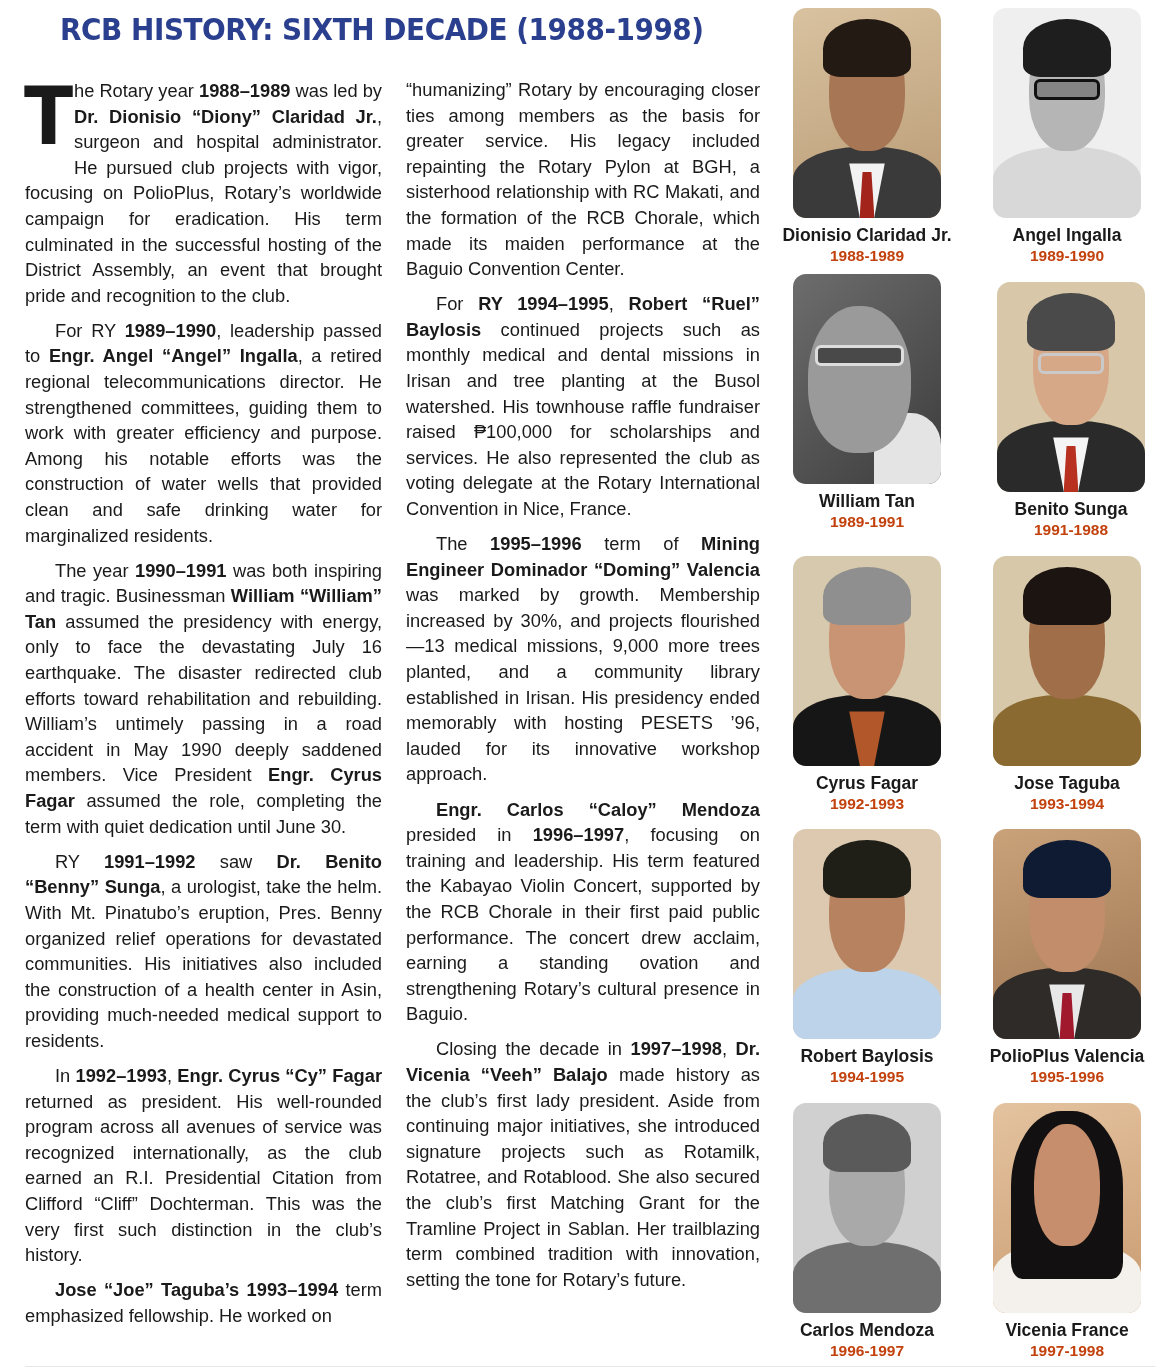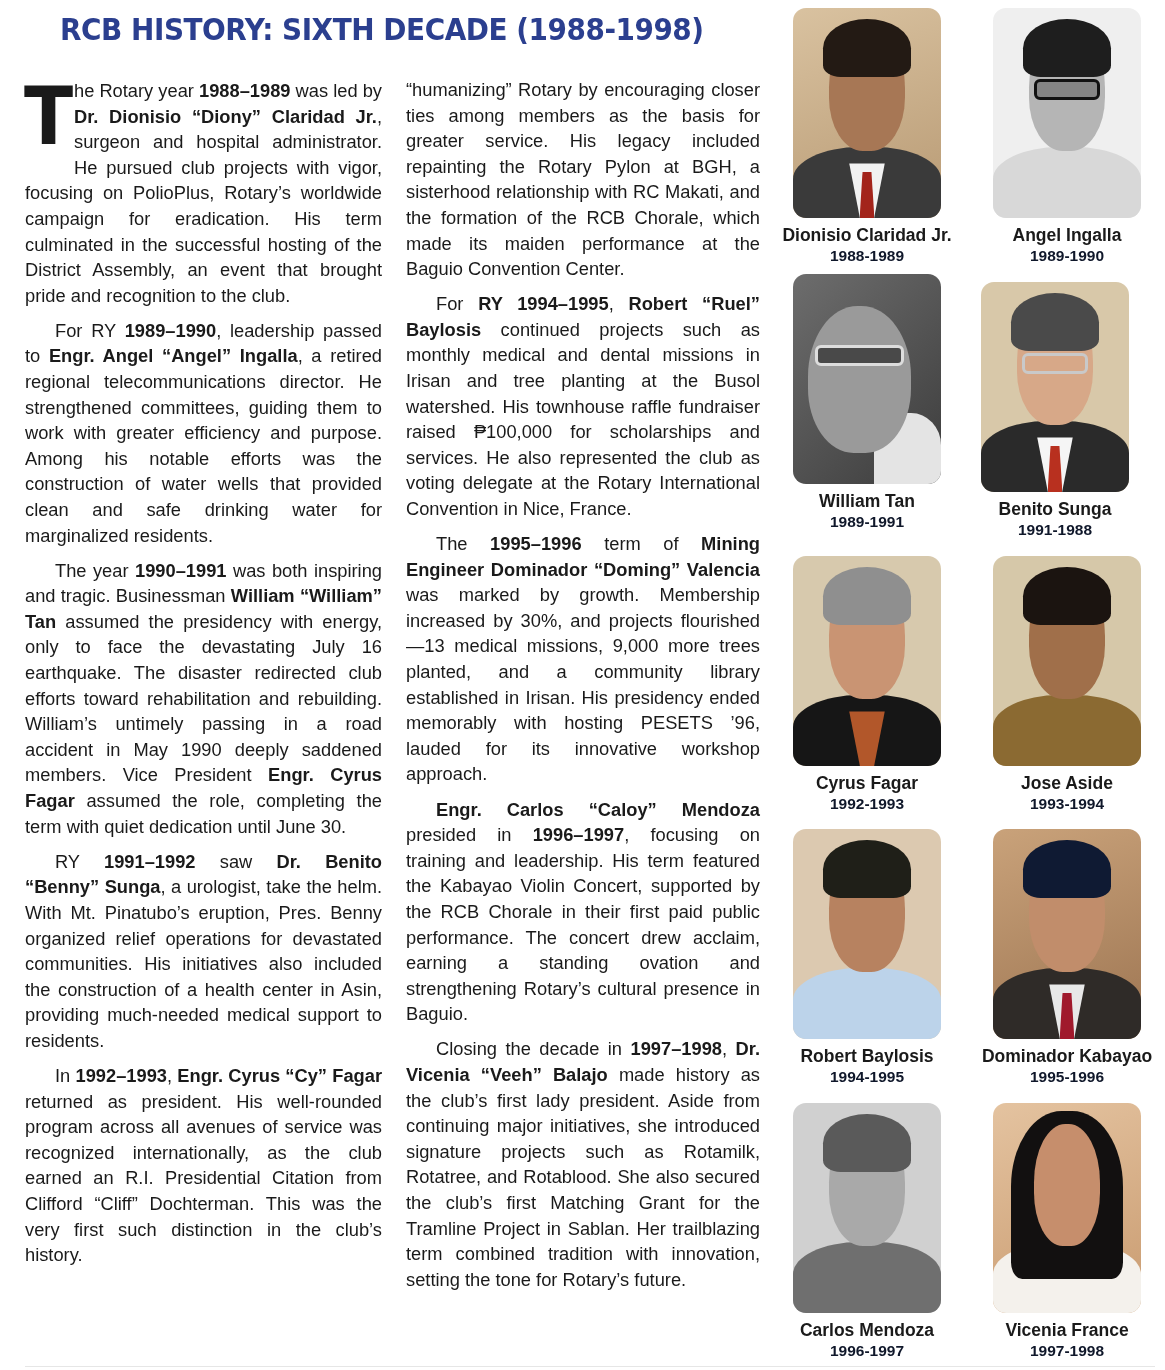--- a/index.html
+++ b/index.html
@@ -64,37 +64,38 @@
   }
   .photo .glasses {
     position: absolute; left: 28%; top: 34%; width: 44%; height: 10%;
     border: 3px solid; border-radius: 6px;
   }
   .pname {
     font-weight: bold; font-size: 17.5px; margin-top: 6px; line-height: 22px;
     white-space: nowrap; color: #1a1a1a;
   }
   .pyear {
-    font-weight: bold; font-size: 15.5px; line-height: 20px; color: #0f172a;
+    font-weight: bold; font-size: 15.5px; line-height: 20px; color: #c2410c;
   }
   .bottom-rule {
     position: absolute; left: 25px; right: 10px; top: 1366px; height: 1px; background: #e6e6e6;
   }
 </style>
 </head>
 <body>
 
 <h1 class="title" style="color: rgb(43, 63, 143);">RCB HISTORY: SIXTH DECADE (1988-1998)</h1>
 
 <div class="col col1" id="col1">
     <p class="first"><span class="dropcap">T</span><span>he Rotary year </span><b>1988–1989</b><span> was led by </span><b>Dr. Dionisio “Diony” Claridad Jr.</b><span>, surgeon and hospital administrator. He pursued club projects with vigor, focusing on PolioPlus, Rotary’s worldwide campaign for eradication. His term culminated in the successful hosting of the District Assembly, an event that brought pride and recognition to the club.</span></p>
     <p><span>For RY </span><b>1989–1990</b><span>, leadership passed to </span><b>Engr. Angel “Angel” Ingalla</b><span>, a retired regional telecommunications director. He strengthened committees, guiding them to work with greater efficiency and purpose. Among his notable efforts was the construction of water wells that provided clean and safe drinking water for marginalized residents.</span></p>
     <p><span>The year </span><b>1990–1991</b><span> was both inspiring and tragic. Businessman </span><b>William “William” Tan</b><span> assumed the presidency with energy, only to face the devastating July 16 earthquake. The disaster redirected club efforts toward rehabilitation and rebuilding. William’s untimely passing in a road accident in May 1990 deeply saddened members. Vice President </span><b>Engr. Cyrus Fagar</b><span> assumed the role, completing the term with quiet dedication until June 30.</span></p>
     <p><span>RY </span><b>1991–1992</b><span> saw </span><b>Dr. Benito “Benny” Sunga</b><span>, a urologist, take the helm. With Mt. Pinatubo’s eruption, Pres. Benny organized relief operations for devastated communities. His initiatives also included the construction of a health center in Asin, providing much-needed medical support to residents.</span></p>
     <p><span>In </span><b>1992–1993</b><span>, </span><b>Engr. Cyrus “Cy” Fagar</b><span> returned as president. His well-rounded program across all avenues of service was recognized internationally, as the club earned an R.I. Presidential Citation from Clifford “Cliff” Dochterman. This was the very first such distinction in the club’s history.</span></p>
+    <p><b>Jose “Joe” Taguba’s 1993–1994</b><span> term emphasized fellowship. He worked on</span></p>
   </div>
 <div class="col col2" id="col2">
     <p class="noindent"><span>“humanizing” Rotary by encouraging closer ties among members as the basis for greater service. His legacy included repainting the Rotary Pylon at BGH, a sisterhood relationship with RC Makati, and the formation of the RCB Chorale, which made its maiden performance at the Baguio Convention Center.</span></p>
     <p><span>For </span><b>RY 1994–1995</b><span>, </span><b>Robert “Ruel” Baylosis</b><span> continued projects such as monthly medical and dental missions in Irisan and tree planting at the Busol watershed. His townhouse raffle fundraiser raised ₱100,000 for scholarships and services. He also represented the club as voting delegate at the Rotary International Convention in Nice, France.</span></p>
     <p><span>The </span><b>1995–1996</b><span> term of </span><b>Mining Engineer Dominador “Doming” Valencia</b><span> was marked by growth. Membership increased by 30%, and projects flourished—13 medical missions, 9,000 more trees planted, and a community library established in Irisan. His presidency ended memorably with hosting PESETS ’96, lauded for its innovative workshop approach.</span></p>
     <p><b>Engr. Carlos “Caloy” Mendoza</b><span> presided in </span><b>1996–1997</b><span>, focusing on training and leadership. His term featured the Kabayao Violin Concert, supported by the RCB Chorale in their first paid public performance. The concert drew acclaim, earning a standing ovation and strengthening Rotary’s cultural presence in Baguio.</span></p>
     <p><span>Closing the decade in </span><b>1997–1998</b><span>, </span><b>Dr. Vicenia “Veeh” Balajo</b><span> made history as the club’s first lady president. Aside from continuing major initiatives, she introduced signature projects such as Rotamilk, Rotatree, and Rotablood. She also secured the club’s first Matching Grant for the Tramline Project in Sablan. Her trailblazing term combined tradition with innovation, setting the tone for Rotary’s future.</span></p>
   </div>
 
 <div class="photos">
@@ -123,21 +124,21 @@
 
   <div class="card" style="left:0;top:266px">
     <div class="photo" style="background:linear-gradient(135deg,#6d6d6d,#3c3c3c)">
       <div class="body" style="background:#e4e4e4;left:55%;width:45%"></div>
       <div class="head" style="background:#9a9a9a;left:10%;width:70%;top:15%;height:70%"></div>
       <div class="glasses" style="border-color:#ddd;background:rgba(20,20,20,0.6);left:15%;width:60%"></div>
     </div>
     <div class="pname">William Tan</div>
     <div class="pyear">1989-1991</div>
   </div>
-  <div class="card" style="left:188px;top:274px">
+  <div class="card" style="left:204px;top:274px">
     <div class="photo" style="background:#d8c8a9">
       <div class="body" style="background:#2a2a2a"></div>
         <div class="collar" style="background:#f5f5f5"></div>
         <div class="tie" style="background:#b8301f"></div>
       <div class="head" style="background:#d7a888"></div>
         <div class="hair" style="background:#4a4a4a"></div>
       <div class="glasses" style="border-color:#c9c9c9;background:transparent"></div>
     </div>
     <div class="pname">Benito Sunga</div>
     <div class="pyear">1991-1988</div>
@@ -152,42 +153,42 @@
     </div>
     <div class="pname">Cyrus Fagar</div>
     <div class="pyear">1992-1993</div>
   </div>
   <div class="card" style="left:200px;top:548px">
     <div class="photo" style="background:#d6c8a9">
       <div class="body" style="background:#8b6a32"></div>
       <div class="head" style="background:#a06f4a"></div>
         <div class="hair" style="background:#1b1410"></div>
     </div>
-    <div class="pname">Jose Aside</div>
+    <div class="pname">Jose Taguba</div>
     <div class="pyear">1993-1994</div>
   </div>
 
   <div class="card" style="left:0;top:821px">
     <div class="photo" style="background:#dcc9b0">
       <div class="body" style="background:#bcd3ea"></div>
       <div class="head" style="background:#b78260"></div>
         <div class="hair" style="background:#1f1f18"></div>
     </div>
     <div class="pname">Robert Baylosis</div>
     <div class="pyear">1994-1995</div>
   </div>
   <div class="card" style="left:200px;top:821px">
     <div class="photo" style="background:linear-gradient(160deg,#c9a27a,#9d7552)">
       <div class="body" style="background:#2f2b28"></div>
         <div class="collar" style="background:#e8e8e8"></div>
         <div class="tie" style="background:#a0192c"></div>
       <div class="head" style="background:#c18d6b"></div>
         <div class="hair" style="background:#0f1a33"></div>
     </div>
-    <div class="pname">Dominador Kabayao</div>
+    <div class="pname">PolioPlus Valencia</div>
     <div class="pyear">1995-1996</div>
   </div>
 
   <div class="card" style="left:0;top:1095px">
     <div class="photo" style="background:#d0d0d0">
       <div class="body" style="background:#6f6f6f"></div>
       <div class="head" style="background:#a9a9a9"></div>
         <div class="hair" style="background:#5a5a5a"></div>
     </div>
     <div class="pname">Carlos Mendoza</div>

